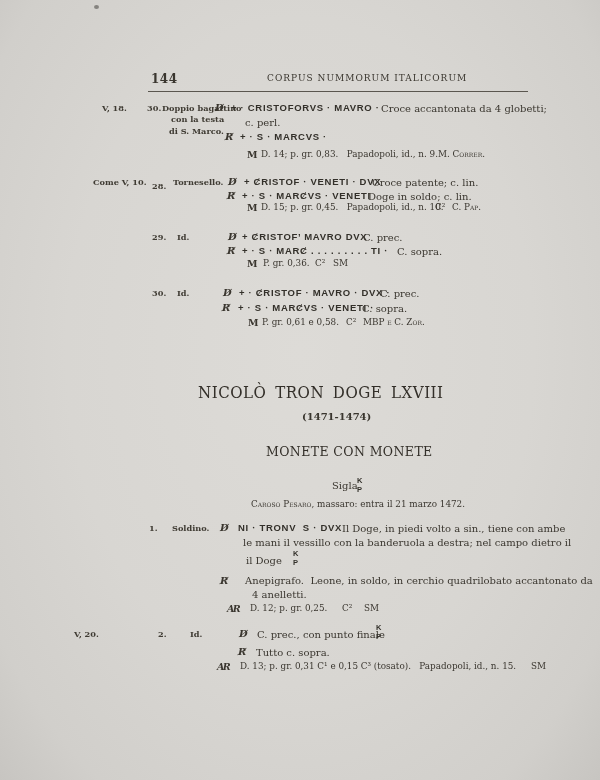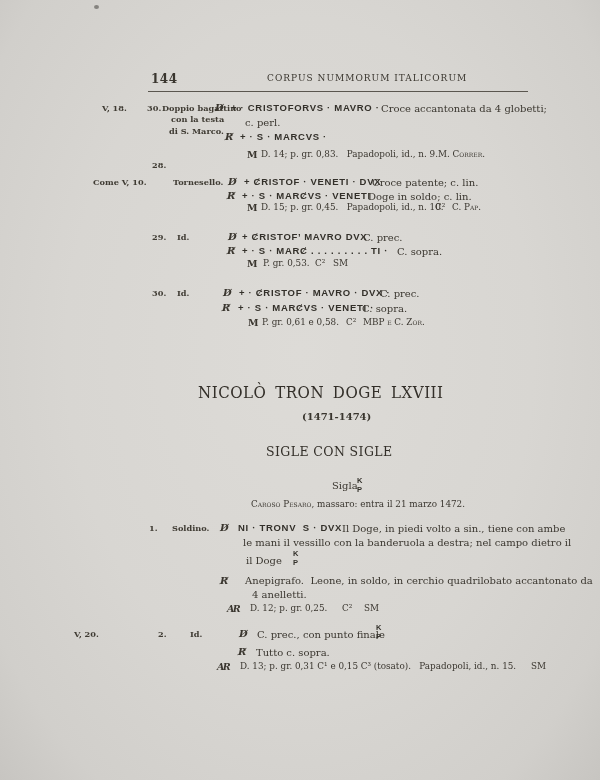--- a/index.html
+++ b/index.html
@@ -45,21 +45,21 @@
   <span class="t leg" style="left:231px;top:103px">+ · CRISTOFORVS · MAVRO ·</span>
   <span class="t body" style="left:381px;top:104px">Croce accantonata da 4 globetti;</span>
   <span class="t body" style="left:245px;top:118px">c. perl.</span>
   <span class="t dr" style="left:225px;top:132px">R̸</span>
   <span class="t leg" style="left:240px;top:132px">+ · S · MARCVS ·</span>
   <span class="t metal" style="left:247px;top:150px">M</span>
   <span class="t sm" style="left:261px;top:150px">D. 14; p. gr. 0,83.   Papadopoli, id., n. 9.</span>
   <span class="t sm sc" style="left:438px;top:150px">M. Correr.</span>
 
   <span class="t mg" style="left:93px;top:178px">Come V, 10.</span>
-  <span class="t mg" style="left:152px;top:161px">28.</span>
+  <span class="t mg" style="left:152px;top:182px">28.</span>
   <span class="t mg" style="left:173px;top:178px">Tornesello.</span>
   <span class="t dr" style="left:228px;top:177px">D̸</span>
   <span class="t leg" style="left:244px;top:177px">+ ȻRISTOF · VENETI · DVX</span>
   <span class="t body" style="left:372px;top:178px">Croce patente; c. lin.</span>
   <span class="t dr" style="left:227px;top:191px">R̸</span>
   <span class="t leg" style="left:242px;top:191px">+ · S · MARȻVS · VENETI</span>
   <span class="t body" style="left:368px;top:192px">Doge in soldo; c. lin.</span>
   <span class="t metal" style="left:247px;top:203px">M</span>
   <span class="t sm" style="left:261px;top:203px">D. 15; p. gr. 0,45.   Papadopoli, id., n. 10.</span>
   <span class="t sm" style="left:435px;top:203px">C²</span>
@@ -67,40 +67,40 @@
 
   <span class="t mg" style="left:152px;top:233px">29.</span>
   <span class="t mg" style="left:177px;top:233px">Id.</span>
   <span class="t dr" style="left:228px;top:232px">D̸</span>
   <span class="t leg" style="left:242px;top:232px">+ ȻRISTOF’ MAVRO DVX</span>
   <span class="t body" style="left:363px;top:233px">C. prec.</span>
   <span class="t dr" style="left:227px;top:246px">R̸</span>
   <span class="t leg" style="left:242px;top:246px">+ · S · MARȻ . . . . . . . . . TI ·</span>
   <span class="t body" style="left:397px;top:247px">C. sopra.</span>
   <span class="t metal" style="left:247px;top:259px">M</span>
-  <span class="t sm" style="left:263px;top:259px">P. gr. 0,53.</span>
+  <span class="t sm" style="left:263px;top:259px">P. gr. 0,36.</span>
   <span class="t sm" style="left:315px;top:259px">C²</span>
   <span class="t sm sc" style="left:333px;top:259px">SM</span>
 
   <span class="t mg" style="left:152px;top:289px">30.</span>
   <span class="t mg" style="left:177px;top:289px">Id.</span>
   <span class="t dr" style="left:223px;top:288px">D̸</span>
   <span class="t leg" style="left:239px;top:288px">+ · ȻRISTOF · MAVRO · DVX ·</span>
   <span class="t body" style="left:380px;top:289px">C. prec.</span>
   <span class="t dr" style="left:222px;top:303px">R̸</span>
   <span class="t leg" style="left:238px;top:303px">+ · S · MARȻVS · VENETI ·</span>
   <span class="t body" style="left:362px;top:304px">C. sopra.</span>
   <span class="t metal" style="left:248px;top:318px">M</span>
   <span class="t sm" style="left:262px;top:318px">P. gr. 0,61 e 0,58.</span>
   <span class="t sm" style="left:346px;top:318px">C²</span>
   <span class="t sm sc" style="left:363px;top:318px">MBP e C. Zor.</span>
 
   <span class="t h1" style="left:198px;top:384px">NICOLÒ TRON DOGE LXVIII</span>
   <span class="t years" style="left:302px;top:412px">(1471-1474)</span>
-  <span class="t h2" style="left:266px;top:446px">SIGLE CON SIGLE</span>
+  <span class="t h2" style="left:266px;top:446px">MONETE CON MONETE</span>
   <span class="t body" style="left:332px;top:481px">Sigla</span>
   <span class="t kp" style="left:357px;top:477px">K</span>
   <span class="t kp" style="left:357px;top:486px">P</span>
   <span class="t sm" style="left:251px;top:500px"><span class="sc">Caroso Pesaro,</span><span> massaro: entra il 21 marzo 1472.</span></span>
 
   <span class="t mg" style="left:149px;top:524px">1.</span>
   <span class="t mg" style="left:172px;top:524px">Soldino.</span>
   <span class="t dr" style="left:220px;top:523px">D̸</span>
   <span class="t leg" style="left:238px;top:523px">NI · TRONV  S · DVX</span>
   <span class="t body" style="left:342px;top:524px">Il Doge, in piedi volto a sin., tiene con ambe</span>

